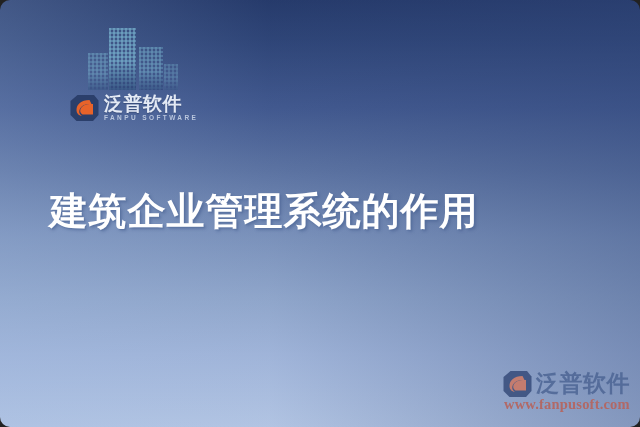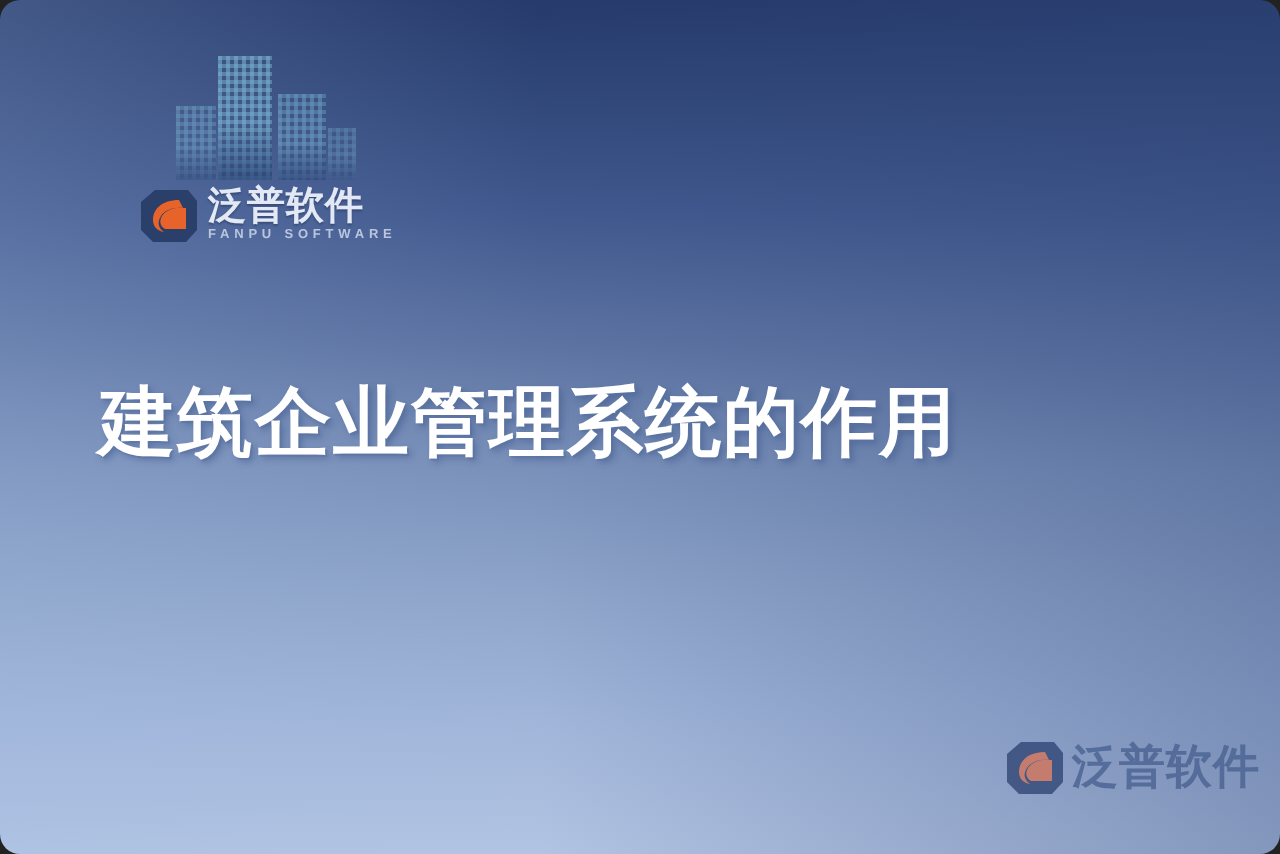--- a/index.html
+++ b/index.html
@@ -167,15 +167,16 @@
   <div class="watermark">
     <div class="wm-row">
       <svg class="wm-mark" viewBox="0 0 60 56">
         <path d="M17 2 L50 2 L59 13 L59 42 L48 54 L15 54 L3 42 L3 14 Z" fill="#3d5party" style="fill:#3d5280"></path>
         <path d="M41 12 C24 12 15 21 15 32 C15 38 19 43 26 44 C20 40 19 34 23 28 C27 22 35 19 45 20 Z" fill="#c97a68"></path>
         <path d="M45 20 C36 19 28 22 24 28 C21 33 22 38 27 41 L48 41 L48 20 Z" fill="#c97a68"></path>
         <path d="M30 44 L52 44 L52 49 L33 49 Z" fill="#3d5280"></path>
       </svg>
       <span class="wm-cn">泛普软件</span>
     </div>
+    <div class="wm-url">www.fanpusoft.com</div>
   </div>
 
 </div>
 
 </body></html>

